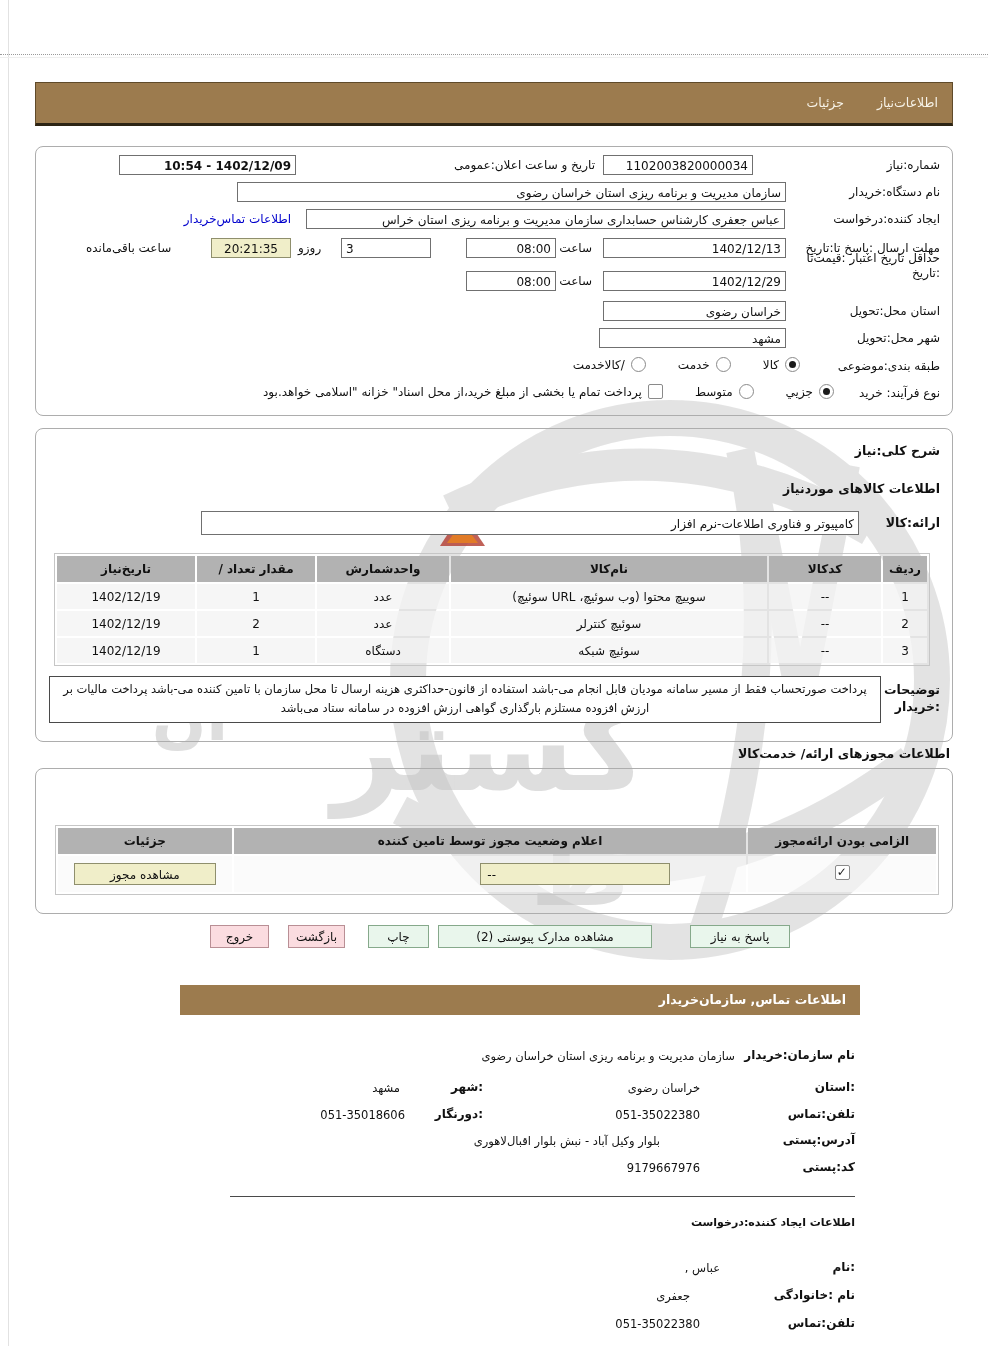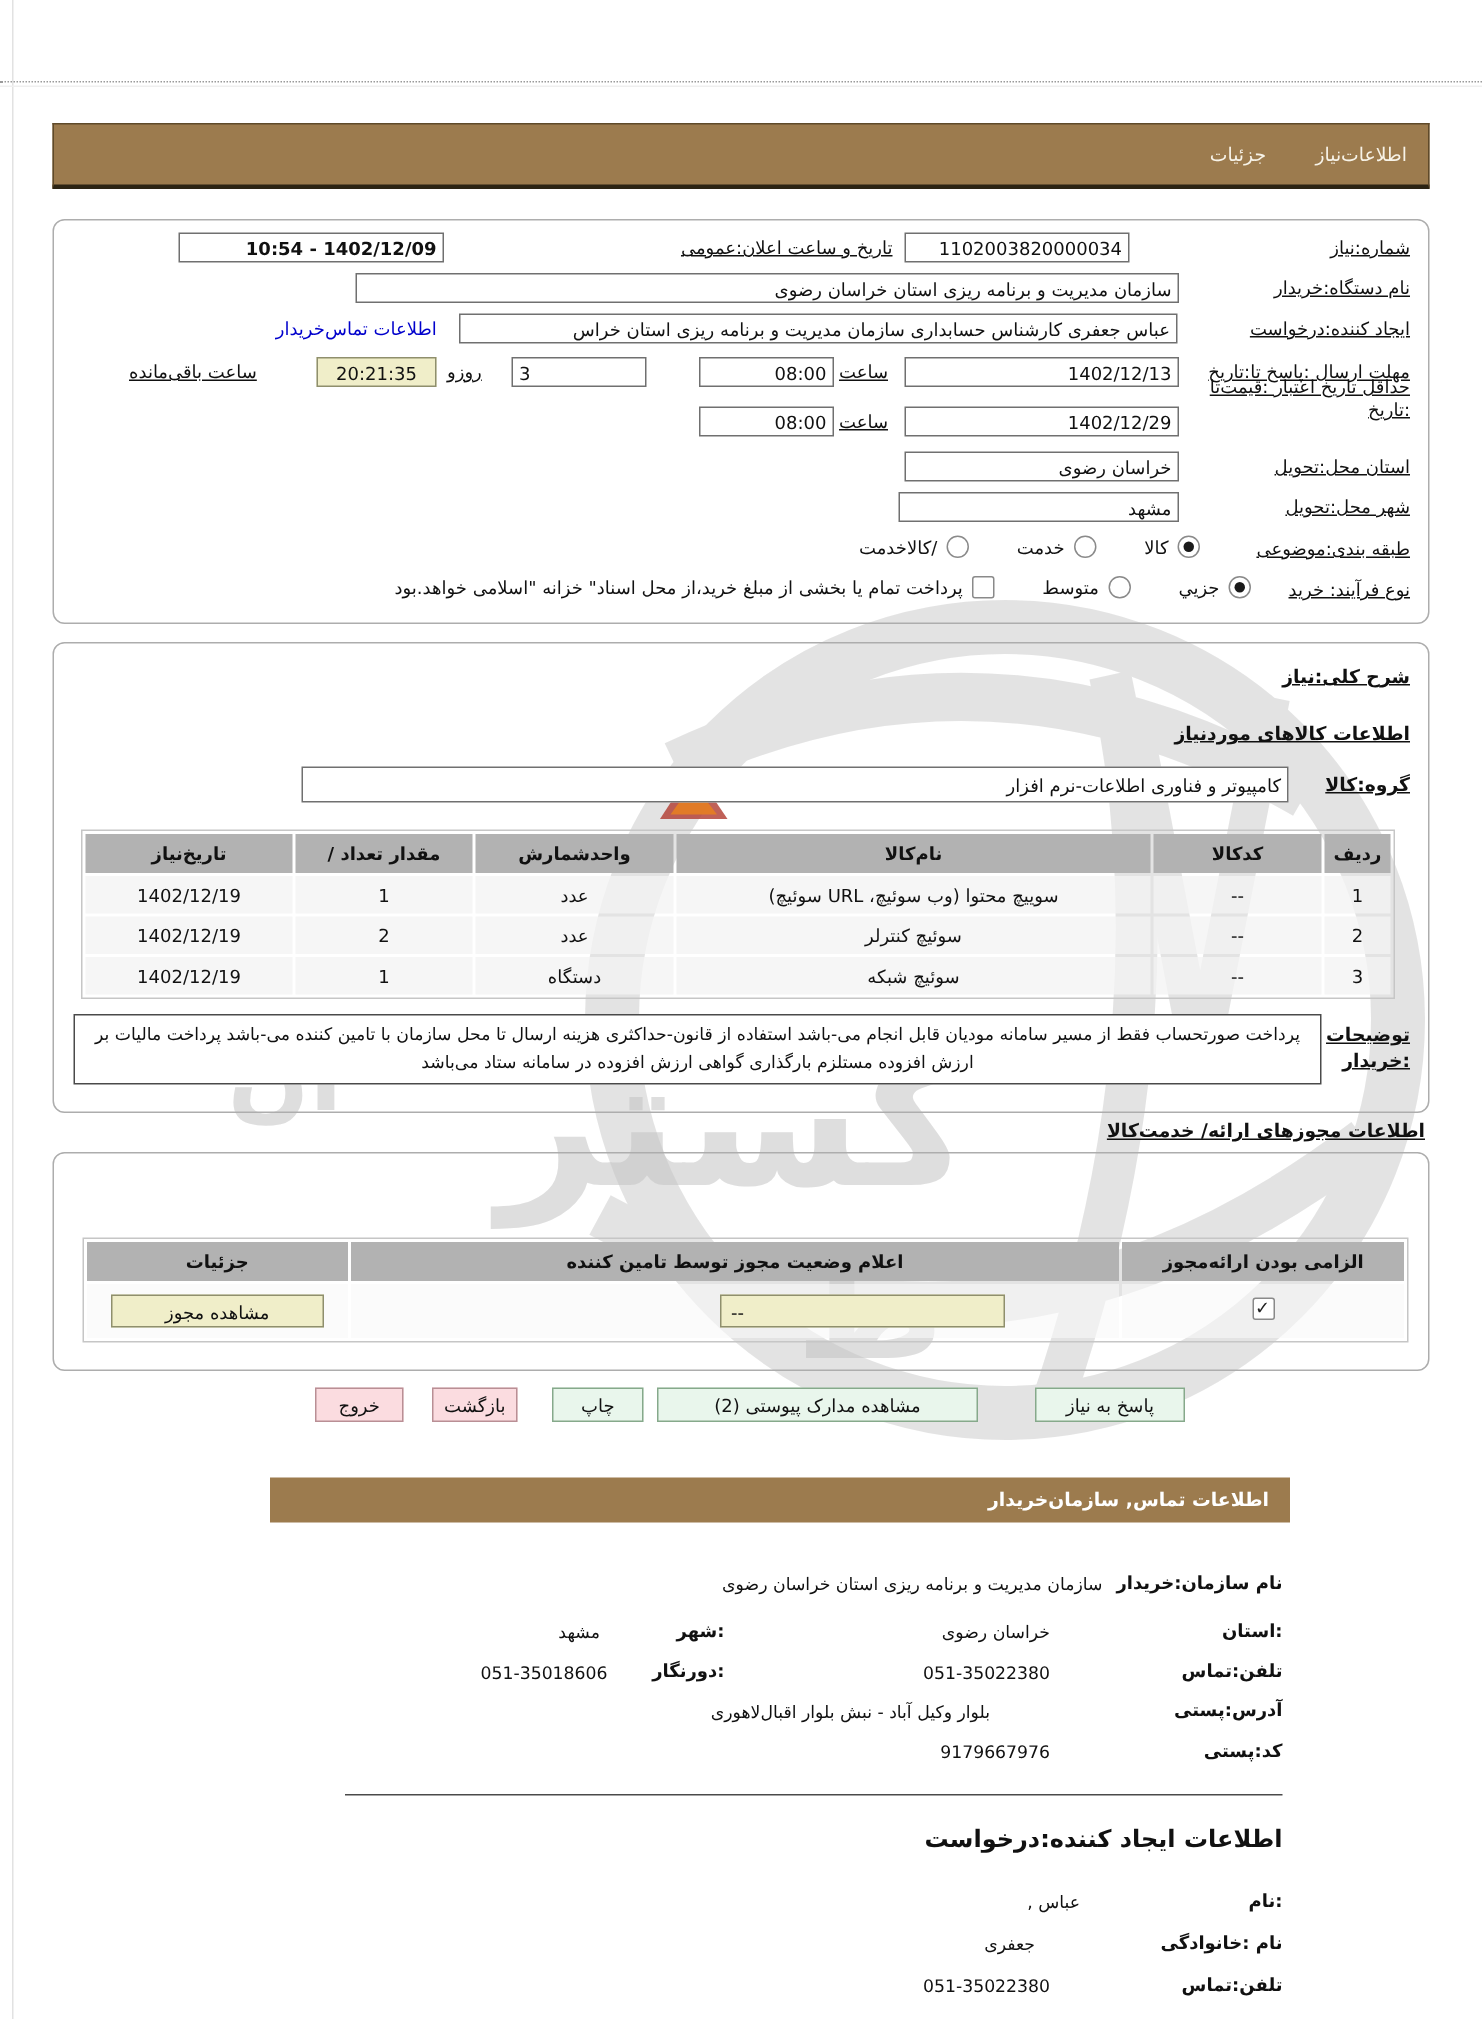--- a/index.html
+++ b/index.html
@@ -6,21 +6,21 @@
   .page{position:relative;width:988px;height:1346px;background:#fff;overflow:hidden;
         font-family:"DejaVu Sans","Liberation Sans",sans-serif;font-size:12px;color:#111;direction:rtl;}
   .left-rule{position:absolute;left:8px;top:0;height:1346px;border-left:1px solid #e2e2e2;}
   .dotted-rule{position:absolute;left:0;top:54px;width:988px;border-top:1px dotted #9a9a9a;}
   .dotted-rule2{position:absolute;left:0;top:57px;width:988px;border-top:1px solid #efefef;}
   .watermark{position:absolute;left:100px;top:380px;z-index:0;}
   .topbar{position:absolute;left:35px;top:82px;width:916px;height:40px;background:#9c7b4e;
           border:1px solid #5f4a2a;border-bottom:3px solid #2c2414;z-index:1;}
   .tab{position:absolute;top:0;line-height:40px;color:#f7f3e8;font-size:12.5px;white-space:nowrap;cursor:pointer;}
   .box{position:absolute;border:1px solid #adadad;border-radius:8px;background:transparent;z-index:1;}
-  .lbl{position:absolute;white-space:nowrap;z-index:2;text-decoration:underline;}
+  .lbl{position:absolute;white-space:nowrap;z-index:2;}
   .b{font-weight:bold;}
   .tbox{position:absolute;background:#fff;border:1px solid #707070;height:20px;line-height:20px;
         padding:0 4px;box-sizing:border-box;overflow:hidden;white-space:nowrap;z-index:2;}
   .beige{background:#f0eec9;border:1px solid #8f8f6d;}
   .center{text-align:center;}
   .alignleft{text-align:left;direction:ltr;}
   .link{color:#0000cc;cursor:pointer;white-space:nowrap;position:absolute;z-index:2;}
   .optrow{position:absolute;display:flex;align-items:center;gap:6px;z-index:2;}
   .radio{width:13px;height:13px;border:1px solid #8a8a8a;border-radius:50%;background:#fff;
          display:inline-block;position:relative;flex:0 0 auto;}
@@ -141,21 +141,21 @@
       <span>پرداخت تمام یا بخشی از مبلغ خرید،از محل اسناد" خزانه "اسلامی خواهد.بود</span>
     </div>
   </div>
 
   <div class="box" style="left:35px;top:428px;width:916px;height:312px;">
 
     <span class="lbl b" style="right:12px;top:14px;font-size:12.5px;">شرح کلی:نیاز</span>
 
     <span class="lbl b" style="right:12px;top:52px;font-size:12.5px;">اطلاعات کالاهای موردنیاز</span>
 
-    <span class="lbl b" style="right:12px;top:86px;font-size:12.5px;">گروه:کالا</span>
+    <span class="lbl b" style="right:12px;top:86px;font-size:12.5px;">ارائه:کالا</span>
     <div class="tbox" style="left:165px;top:82px;width:658px;height:24px;line-height:24px;">کامپیوتر و فناوری اطلاعات-نرم افزار</div>
 
     <table class="grid" style="right:22px;top:124px;width:872px;">
       <colgroup>
           <col style="width:44px">
           <col style="width:112px">
           <col style="width:316px">
           <col style="width:132px">
           <col style="width:118px">
           <col style="width:138px">
@@ -255,21 +255,21 @@
   <span class="kv" style="right:583px;top:1108px;">051-35018606</span>
 
   <span class="kv b" style="right:133px;top:1133px;font-size:12px;">آدرس:پستی</span>
   <span class="kv" style="right:328px;top:1134px;">بلوار وکیل آباد - نبش بلوار اقبال‌لاهوری</span>
 
   <span class="kv b" style="right:133px;top:1160px;font-size:12px;">کد:پستی</span>
   <span class="kv" style="right:288px;top:1161px;">9179667976</span>
 
   <div class="hr2"></div>
 
-  <span class="kv b" style="right:133px;top:1216px;font-size:16px;">اطلاعات ایجاد کننده:درخواست</span>
+  <span class="kv b" style="right:133px;top:1216px;font-size:11px;">اطلاعات ایجاد کننده:درخواست</span>
 
   <span class="kv b" style="right:133px;top:1260px;font-size:12px;">:نام</span>
   <span class="kv" style="right:268px;top:1261px;">عباس ,</span>
 
   <span class="kv b" style="right:133px;top:1288px;font-size:12px;">نام :خانوادگی</span>
   <span class="kv" style="right:298px;top:1289px;">جعفری</span>
 
   <span class="kv b" style="right:133px;top:1316px;font-size:12px;">تلفن:تماس</span>
   <span class="kv" style="right:288px;top:1317px;">051-35022380</span>
 

